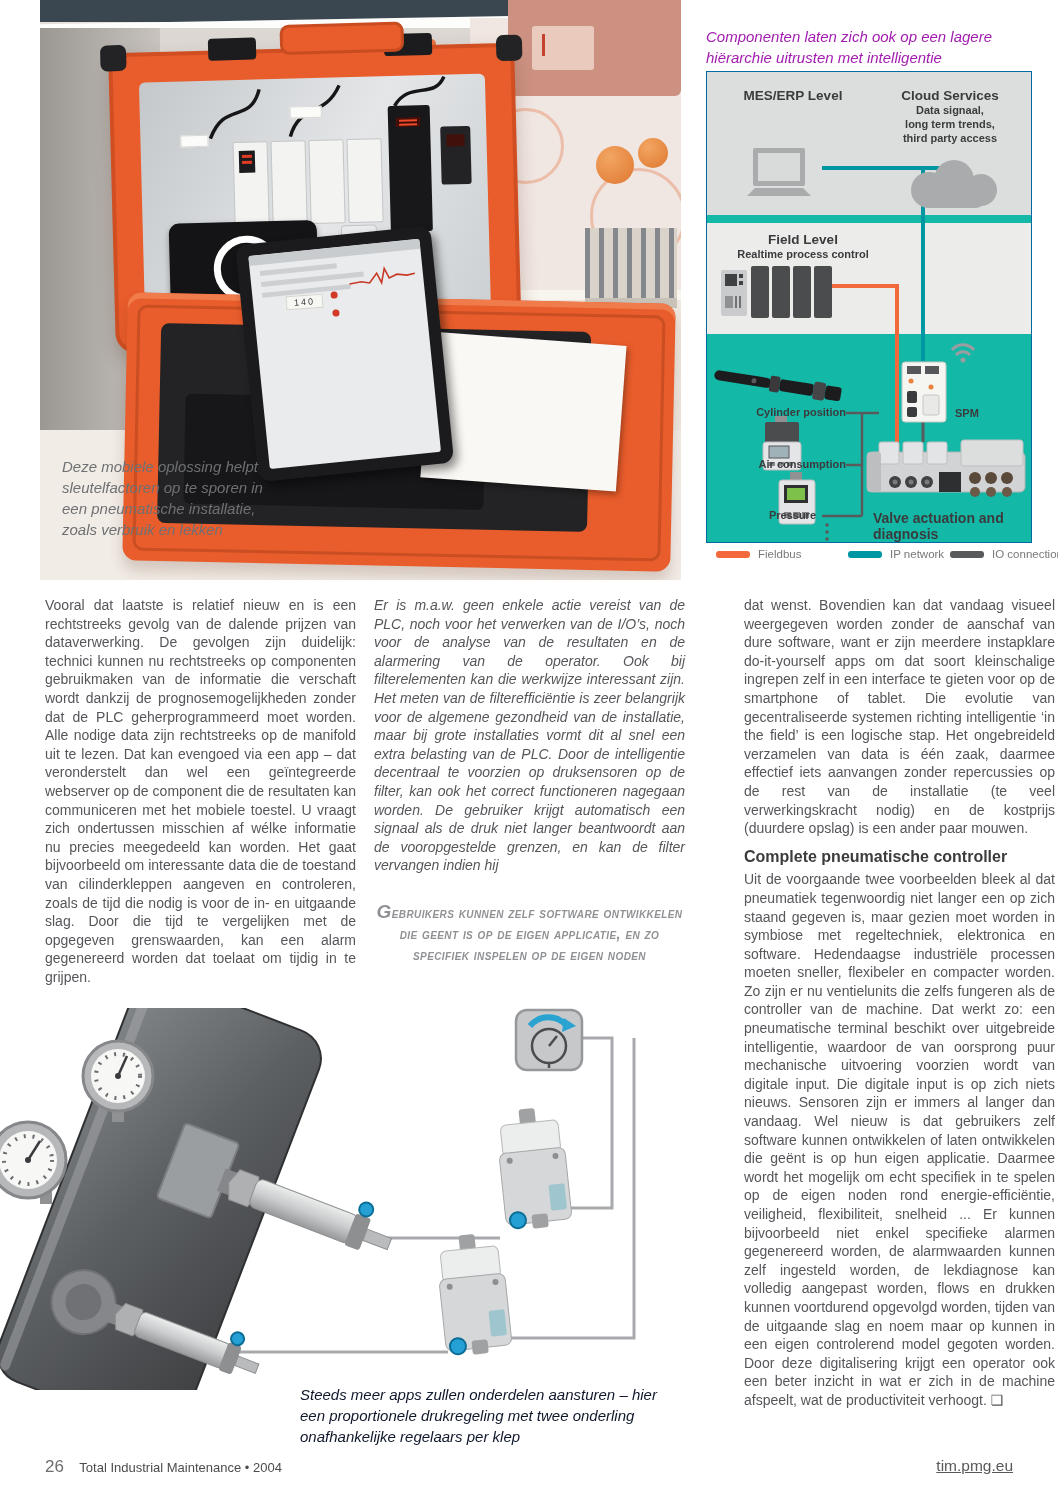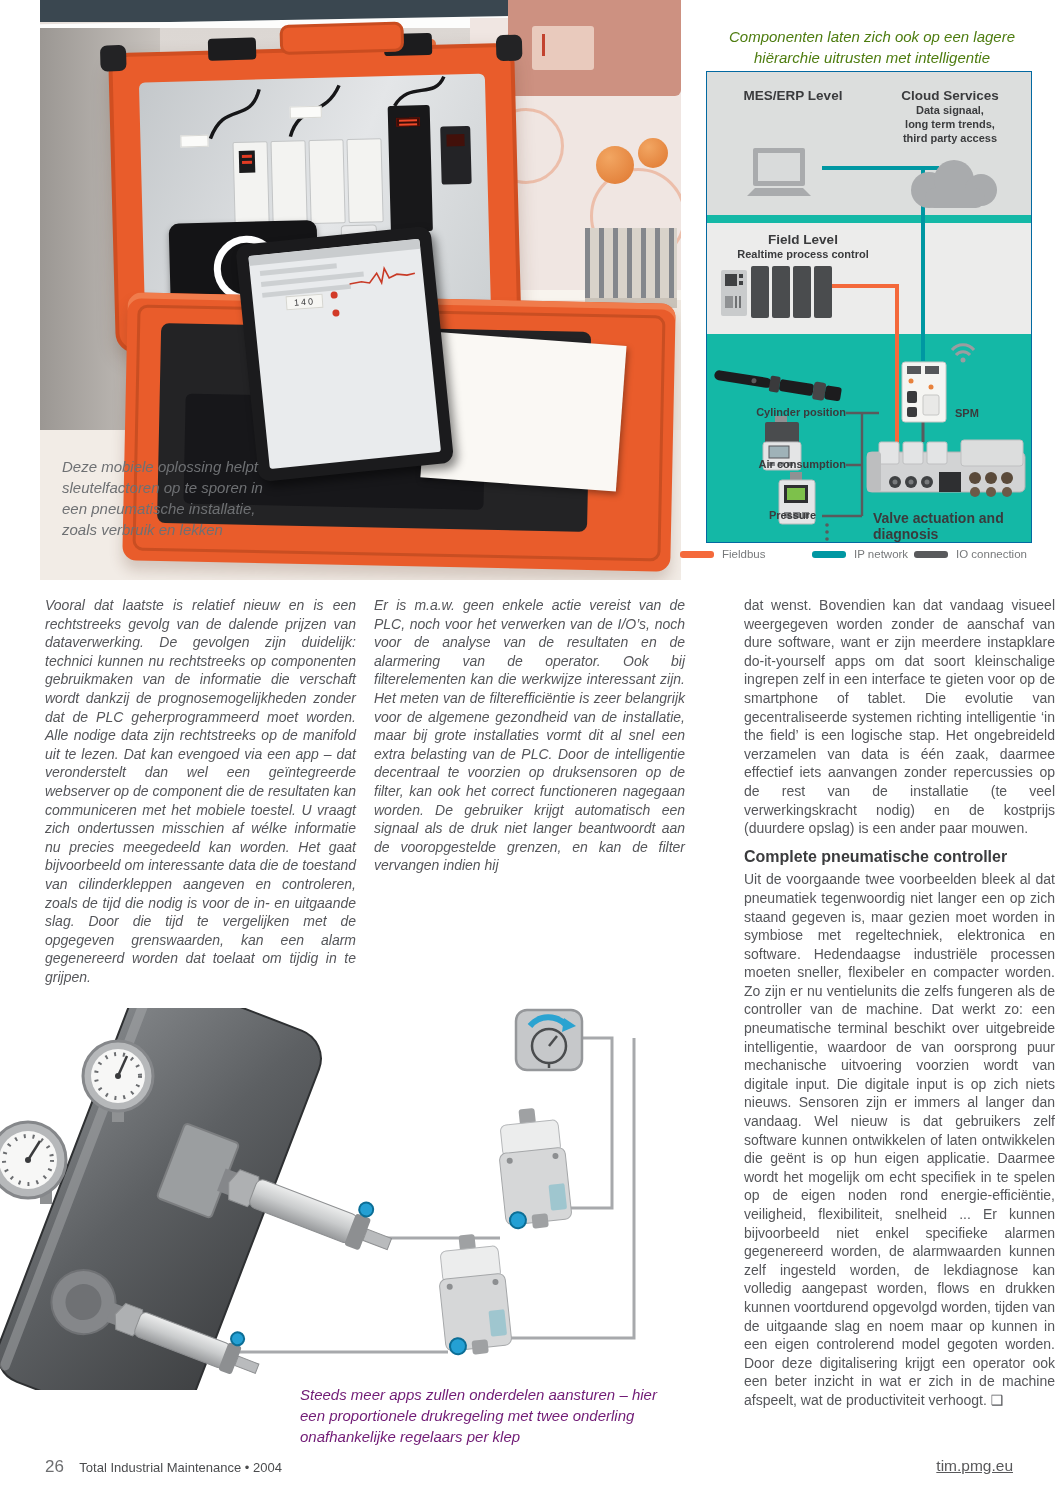--- a/index.html
+++ b/index.html
@@ -54,44 +54,44 @@
   .ph-paper{left:300px;top:38px;width:196px;height:146px;background:#faf8f4;transform:rotate(3deg);box-shadow:2px 3px 6px rgba(0,0,0,.35);}
   .ph-tablet{left:120px;top:-62px;width:196px;height:238px;background:#1b1b1d;border-radius:12px;transform:rotate(-7deg);box-shadow:4px 6px 10px rgba(0,0,0,.45);}
   .t-screen{left:12px;top:12px;right:12px;bottom:12px;background:#e9ebed;border-radius:3px;overflow:hidden;}
   .t-bar{height:10px;background:#c9ccce;}
   .t-row{height:5px;background:#cdd0d2;margin:6px 10px 0 10px;}
   .t-dot{width:7px;height:7px;border-radius:50%;background:#d23a28;}
   .ph-sticker{left:246px;top:295px;background:#f6f6f3;color:#3c3c3e;font-size:9px;padding:1px 7px;transform:rotate(-4deg);border:1px solid #d5d5d0;letter-spacing:2px;}
   .ph-caption{left:22px;top:456px;width:212px;font-style:italic;font-size:15px;line-height:21px;color:#6e7073;}
 
   
-  .diag-caption{left:706px;top:26px;width:332px;font-style:italic;font-size:15px;line-height:21px;color:#4d7c0f;text-align:center;}
+  .diag-caption{left:706px;top:26px;width:332px;font-style:italic;font-size:15px;line-height:21px;color:#a21caf;}
   .diagram{left:706px;top:71px;width:324px;height:470px;background:#14b8a6;border:1px solid #0369a1;}
   .band1{left:0;top:0;width:100%;height:143px;background:#dcdedd;}
   .band2{left:0;top:151px;width:100%;height:111px;background:#ececeb;}
   .d-title{font-weight:bold;font-size:13.5px;color:#3a3b3d;text-align:center;}
   .d-sub{font-weight:bold;font-size:11px;line-height:14px;color:#3a3b3d;text-align:center;white-space:pre-line;}
   .d-label{font-weight:bold;font-size:11px;color:#3a3b3d;}
   .d-label-r{text-align:right;}
-  .legend{left:676px;top:548px;width:330px;height:20px;}
+  .legend{left:712px;top:548px;width:330px;height:20px;}
   .leg-swatch{display:inline-block;width:34px;height:7px;border-radius:3px;vertical-align:middle;margin-right:8px;}
   .leg-item{position:absolute;top:0;font-size:11.5px;color:#77797b;white-space:nowrap;}
 
   
   .col{width:311px;font-size:14px;line-height:18.6px;text-align:justify;color:#55565a;}
-  .col1{left:45px;top:596px;font-style:italic;}
+  .col1{left:45px;top:596px;}
   .col2{left:374px;top:596px;font-style:italic;}
   .col3{left:704px;top:596px;margin-left:40px;}
   .pullquote{margin-top:26px;text-align:center;font-weight:bold;font-variant:small-caps;font-size:14.5px;line-height:21px;color:#8f9194;letter-spacing:.4px;}
   .pullquote::first-letter{font-size:19px;}
   .h2{font-weight:bold;font-size:16px;color:#3b3c3e;margin:10px 0 4px 0;text-align:left;}
 
   
   .illus{left:0;top:1008px;width:648px;height:382px;}
-  .illus-caption{left:300px;top:1384px;width:360px;font-style:italic;font-size:15px;line-height:21px;color:#701a75;}
+  .illus-caption{left:300px;top:1384px;width:360px;font-style:italic;font-size:15px;line-height:21px;color:#0f172a;}
 
   
   .footer-left{left:45px;top:1457px;font-size:13px;color:#4b4c4e;}
   .page-num{font-size:17px;color:#6d6e70;margin-right:12px;}
   .footer-right{left:713px;top:1457px;width:300px;text-align:right;font-size:15.5px;color:#58585a;}
   .footer-right a{color:#58585a;text-decoration:underline;}
 </style>
 </head>
 <body>
 
@@ -313,20 +313,21 @@
   <div class="leg-item" style="left:136px;"><span class="leg-swatch" style="background:#0097a2;"></span><span>IP network</span></div>
   <div class="leg-item" style="left:238px;"><span class="leg-swatch" style="background:#595a5c;"></span><span>IO connection</span></div>
 </div>
 
 <div class="abs col col1">
   <p style="margin:0;">Vooral dat laatste is relatief nieuw en is een rechtstreeks gevolg van de dalende prijzen van dataverwerking. De gevolgen zijn duidelijk: technici kunnen nu rechtstreeks op componenten gebruikmaken van de informatie die verschaft wordt dankzij de prognosemogelijkheden zonder dat de PLC geherprogrammeerd moet worden. Alle nodige data zijn rechtstreeks op de manifold uit te lezen. Dat kan evengoed via een app – dat veronderstelt dan wel een geïntegreerde webserver op de component die de resultaten kan communiceren met het mobiele toestel. U vraagt zich ondertussen misschien af wélke informatie nu precies meegedeeld kan worden. Het gaat bijvoorbeeld om interessante data die de toestand van cilinderkleppen aangeven en controleren, zoals de tijd die nodig is voor de in- en uitgaande slag. Door die tijd te vergelijken met de opgegeven grenswaarden, kan een alarm gegenereerd worden dat toelaat om tijdig in te grijpen.</p>
 </div>
 
 <div class="abs col col2">
   <p style="margin:0;">Er is m.a.w. geen enkele actie vereist van de PLC, noch voor het verwerken van de I/O’s, noch voor de analyse van de resultaten en de alarmering van de operator. Ook bij filterelementen kan die werkwijze interessant zijn. Het meten van de filterefficiëntie is zeer belangrijk voor de algemene gezondheid van de installatie, maar bij grote installaties vormt dit al snel een extra belasting van de PLC. Door de intelligentie decentraal te voorzien op druksensoren op de filter, kan ook het correct functioneren nagegaan worden. De gebruiker krijgt automatisch een signaal als de druk niet langer beantwoordt aan de vooropgestelde grenzen, en kan de filter vervangen indien hij</p>
+  <p class="pullquote">Gebruikers kunnen zelf software ontwikkelen die geent is op de eigen applicatie, en zo specifiek inspelen op de eigen noden</p>
 </div>
 
 <div class="abs col col3">
   <p style="margin:0;">dat wenst. Bovendien kan dat vandaag visueel weergegeven worden zonder de aanschaf van dure software, want er zijn meerdere instapklare do-it-yourself apps om dat soort kleinschalige ingrepen zelf in een interface te gieten voor op de smartphone of tablet. Die evolutie van gecentraliseerde systemen richting intelligentie ‘in the field’ is een logische stap. Het ongebreideld verzamelen van data is één zaak, daarmee effectief iets aanvangen zonder repercussies op de rest van de installatie (te veel verwerkingskracht nodig) en de kostprijs (duurdere opslag) is een ander paar mouwen.</p>
   <p class="h2">Complete pneumatische controller</p>
   <p style="margin:0;">Uit de voorgaande twee voorbeelden bleek al dat pneumatiek tegenwoordig niet langer een op zich staand gegeven is, maar gezien moet worden in symbiose met regeltechniek, elektronica en software. Hedendaagse industriële processen moeten sneller, flexibeler en compacter worden. Zo zijn er nu ventielunits die zelfs fungeren als de controller van de machine. Dat werkt zo: een pneumatische terminal beschikt over uitgebreide intelligentie, waardoor de van oorsprong puur mechanische uitvoering voorzien wordt van digitale input. Die digitale input is op zich niets nieuws. Sensoren zijn er immers al langer dan vandaag. Wel nieuw is dat gebruikers zelf software kunnen ontwikkelen of laten ontwikkelen die geënt is op hun eigen applicatie. Daarmee wordt het mogelijk om echt specifiek in te spelen op de eigen noden rond energie-efficiëntie, veiligheid, flexibiliteit, snelheid ... Er kunnen bijvoorbeeld niet enkel specifieke alarmen gegenereerd worden, de alarmwaarden kunnen zelf ingesteld worden, de lekdiagnose kan volledig aangepast worden, flows en drukken kunnen voortdurend opgevolgd worden, tijden van de uitgaande slag en noem maar op kunnen in een eigen controlerend model gegoten worden. Door deze digitalisering krijgt een operator ook een beter inzicht in wat er zich in de machine afspeelt, wat de productiviteit verhoogt. ❑</p>
 </div>
 
 <svg class="abs illus" viewBox="0 0 648 382">
   <defs>

